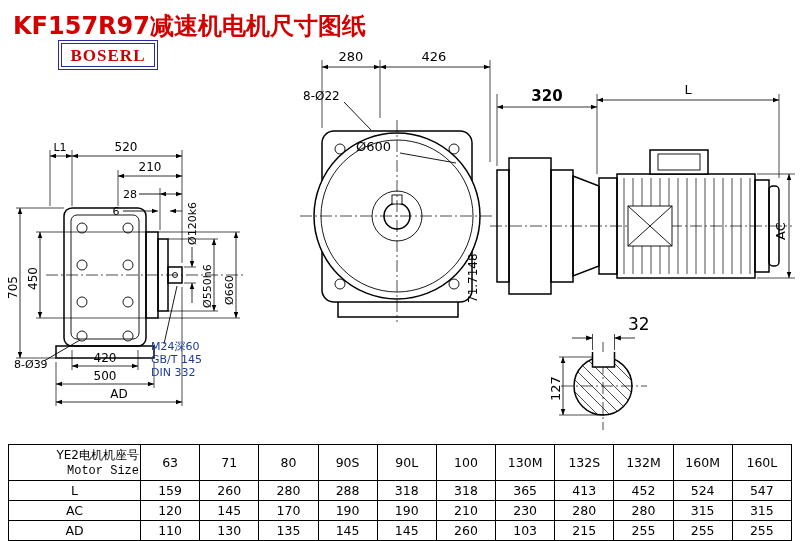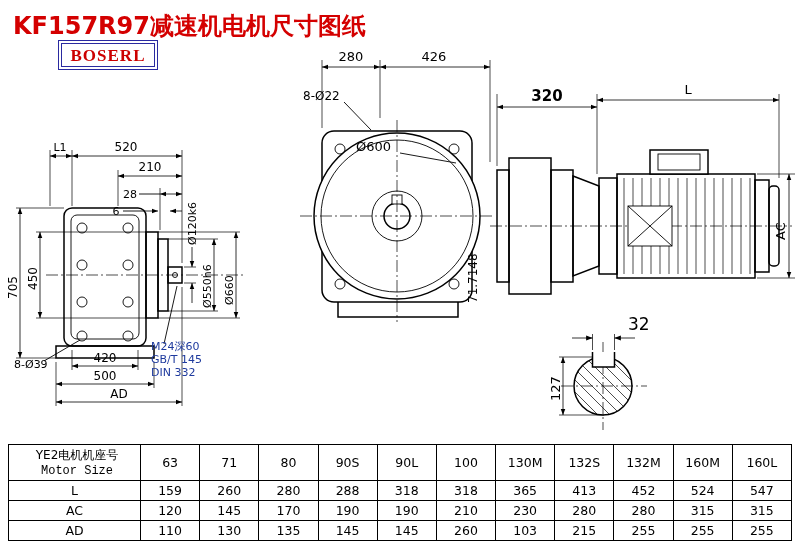--- a/index.html
+++ b/index.html
@@ -21,21 +21,21 @@
   .outlinef{stroke:#000;stroke-width:1.5;fill:#fff}
   .thin{stroke:#000;stroke-width:.9;fill:none}
   .thinf{stroke:#000;stroke-width:.9;fill:#fff}
   .dim{stroke:#000;stroke-width:.8;fill:none}
   .ext{stroke:#000;stroke-width:.7;fill:none}
   .cl{stroke:#000;stroke-width:.7;fill:none;stroke-dasharray:12 3 2 3}
   .eraser{fill:#fff;stroke:none}
   .dims{position:absolute;left:8px;top:444px;width:784px;border-collapse:collapse;
         table-layout:fixed;font-size:12.5px;text-align:center}
   .dims th,.dims td{border:1px solid #000;padding:2px 1px;font-weight:normal;overflow:hidden}
-  .dims .rowhead{text-align:center;padding-left:6px;font-size:12px}
+  .dims .rowhead{text-align:right;padding-left:6px;font-size:12px}
   .dims .mono{font-family:"Liberation Mono",monospace;font-size:12px}
   .c-first{width:132px}
 </style>
 </head>
 <body>
 
 <svg width="800" height="541" viewBox="0 0 800 541">
   <defs>
     <marker id="ma" viewBox="0 0 10 10" refX="10" refY="5" markerWidth="8" markerHeight="8" orient="auto-start-reverse">
       <path d="M0,1.2 L10,5 L0,8.8 z" fill="#000"></path>

